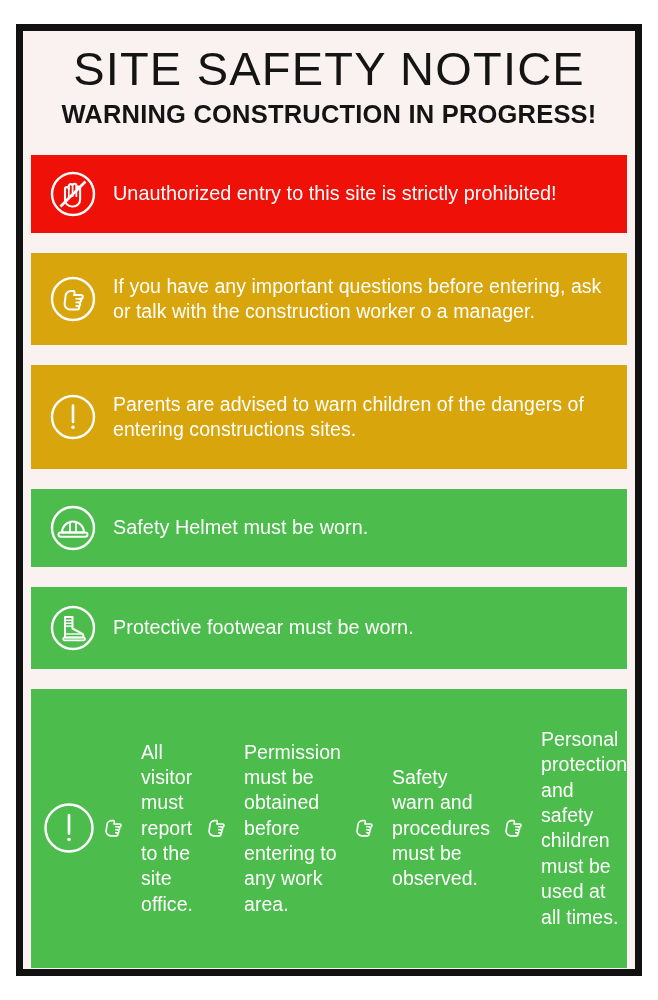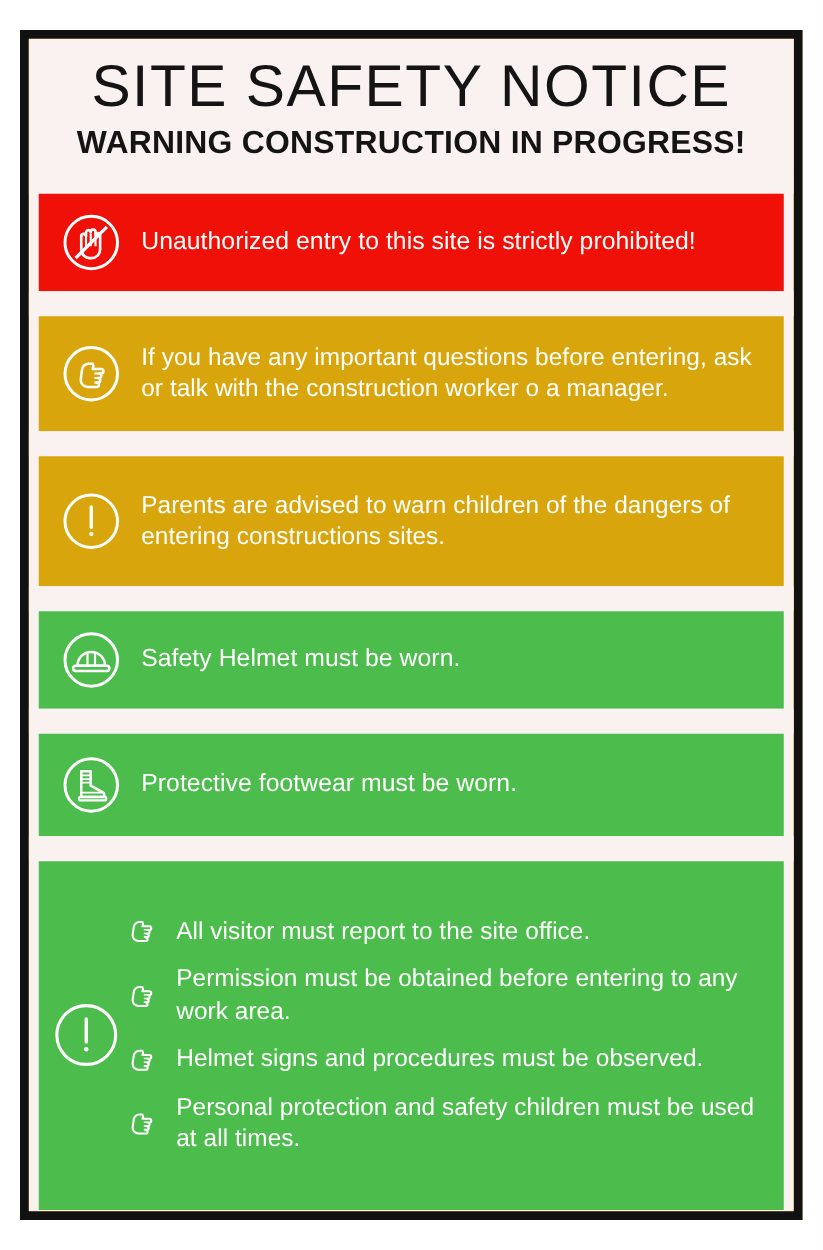--- a/index.html
+++ b/index.html
@@ -15,21 +15,21 @@
   }
 
   .sign-outer {
     position: absolute;
     left: 16px;
     top: 24px;
     width: 626px;
     height: 952px;
     box-sizing: border-box;
     border: 7px solid #111111;
-    background: #eab308;
+    background: #8b5cf6;
     overflow: hidden;
   }
 
   .sign-inner {
     position: relative;
     width: 100%;
     height: 100%;
     background: #faf2f0;
     display: flex;
     flex-direction: column;
@@ -122,21 +122,21 @@
     width: 56px;
     height: 56px;
     margin-right: 2px;
     display: flex;
     align-items: center;
     justify-content: center;
   }
   .list-items {
     flex: 1 1 auto;
     display: flex;
-    flex-direction: column;
+    flex-direction: row;
     gap: 13px;
     padding-left: 4px;
   }
   .list-item {
     display: flex;
     align-items: center;
   }
   .list-bullet {
     flex: 0 0 auto;
     width: 30px;
@@ -282,21 +282,21 @@
 
           <div class="list-item">
             <span class="list-bullet">
               <svg width="28" height="24" viewBox="0 0 30 26">
                 <path d="M3 10 a5 5 0 0 1 5 -5 l2.6 0 a3.7 3.7 0 0 1 0 3.7 l6 0 a1.62 1.62 0 0 1 0 3.25 l-1.4 0 a1.6 1.6 0 0 1 0 3.2 l-0.8 0 a1.6 1.6 0 0 1 0 3.2 l-0.9 0 a1.55 1.55 0 0 1 0 3.1 l-6.4 0 a5 5 0 0 1 -5 -5 Z" fill="none" stroke="#ffffff" stroke-width="1.8" stroke-linejoin="round"></path>
                 <line x1="11.8" y1="11.7" x2="15.7" y2="11.7" stroke="#ffffff" stroke-width="1.4"></line>
                 <line x1="11.8" y1="14.9" x2="15.1" y2="14.9" stroke="#ffffff" stroke-width="1.4"></line>
                 <line x1="11.8" y1="18.1" x2="15.1" y2="18.1" stroke="#ffffff" stroke-width="1.4"></line>
               </svg>
             </span>
-            <span class="list-text">Helmet signs and procedures must be observed.</span>
+            <span class="list-text">Safety warn and procedures must be observed.</span>
           </div>
 
           <div class="list-item">
             <span class="list-bullet">
               <svg width="28" height="24" viewBox="0 0 30 26">
                 <path d="M3 10 a5 5 0 0 1 5 -5 l2.6 0 a3.7 3.7 0 0 1 0 3.7 l6 0 a1.62 1.62 0 0 1 0 3.25 l-1.4 0 a1.6 1.6 0 0 1 0 3.2 l-0.8 0 a1.6 1.6 0 0 1 0 3.2 l-0.9 0 a1.55 1.55 0 0 1 0 3.1 l-6.4 0 a5 5 0 0 1 -5 -5 Z" fill="none" stroke="#ffffff" stroke-width="1.8" stroke-linejoin="round"></path>
                 <line x1="11.8" y1="11.7" x2="15.7" y2="11.7" stroke="#ffffff" stroke-width="1.4"></line>
                 <line x1="11.8" y1="14.9" x2="15.1" y2="14.9" stroke="#ffffff" stroke-width="1.4"></line>
                 <line x1="11.8" y1="18.1" x2="15.1" y2="18.1" stroke="#ffffff" stroke-width="1.4"></line>
               </svg>

